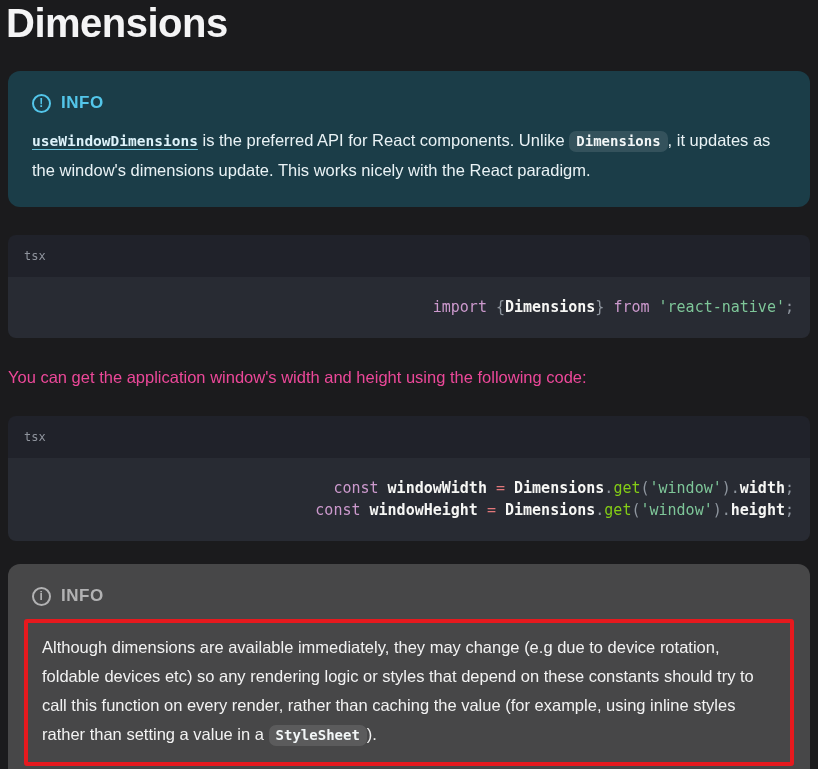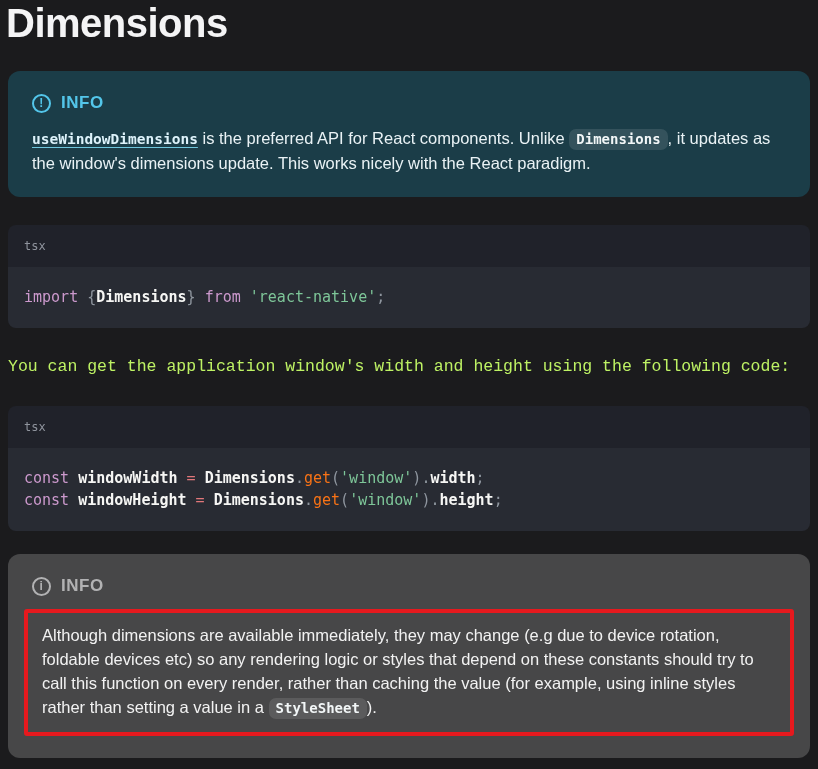--- a/index.html
+++ b/index.html
@@ -45,21 +45,21 @@
     width: 19px;
     height: 19px;
     border: 2px solid currentColor;
     border-radius: 50%;
     font-size: 12px;
     font-weight: 700;
     flex: 0 0 auto;
   }
   .adm-text {
     font-size: 16.5px;
-    line-height: 24px;
+    line-height: 29px;
   }
   .admonition.info .adm-text { color: #e9f2f5; }
   .admonition.note .adm-text { color: #f2f2f2; }
   .code-link {
     font-family: "DejaVu Sans Mono", monospace;
     font-size: 14.5px;
     font-weight: 700;
     color: #ddf2fa;
     text-decoration: underline;
     text-decoration-color: #6fc6dd;
@@ -89,35 +89,35 @@
     color: #8f949d;
   }
   .code-body {
     background: #282b33;
     padding: 19px 16px 20px 16px;
     font-family: "DejaVu Sans Mono", monospace;
     font-size: 15px;
     line-height: 22px;
     white-space: pre;
     color: #cfd2d8;
+    text-align: right;
   }
   .tok-k { color: #cc99cd; }
   .tok-b { color: #f6f6f4; font-weight: 700; }
   .tok-pu { color: #8f969f; }
   .tok-s { color: #7ec699; }
   .tok-o { color: #e2777a; }
-  .tok-f { color: #f97316; }
+  .tok-f { color: #84cc16; }
   .tok-pl { color: #cfd2d8; }
   
   p.body-text {
     margin: 28px 0 22px 0;
     font-size: 16.5px;
     line-height: 22px;
-    color: #bef264;
-    font-family: Liberation Mono, monospace;
+    color: #ec4899;
   }
   
   .highlight-box {
     border: 4px solid #e6191e;
     border-radius: 3px;
     margin: 0 -8px;
     padding: 10px 14px 12px 14px;
   }
 </style>
 </head>

